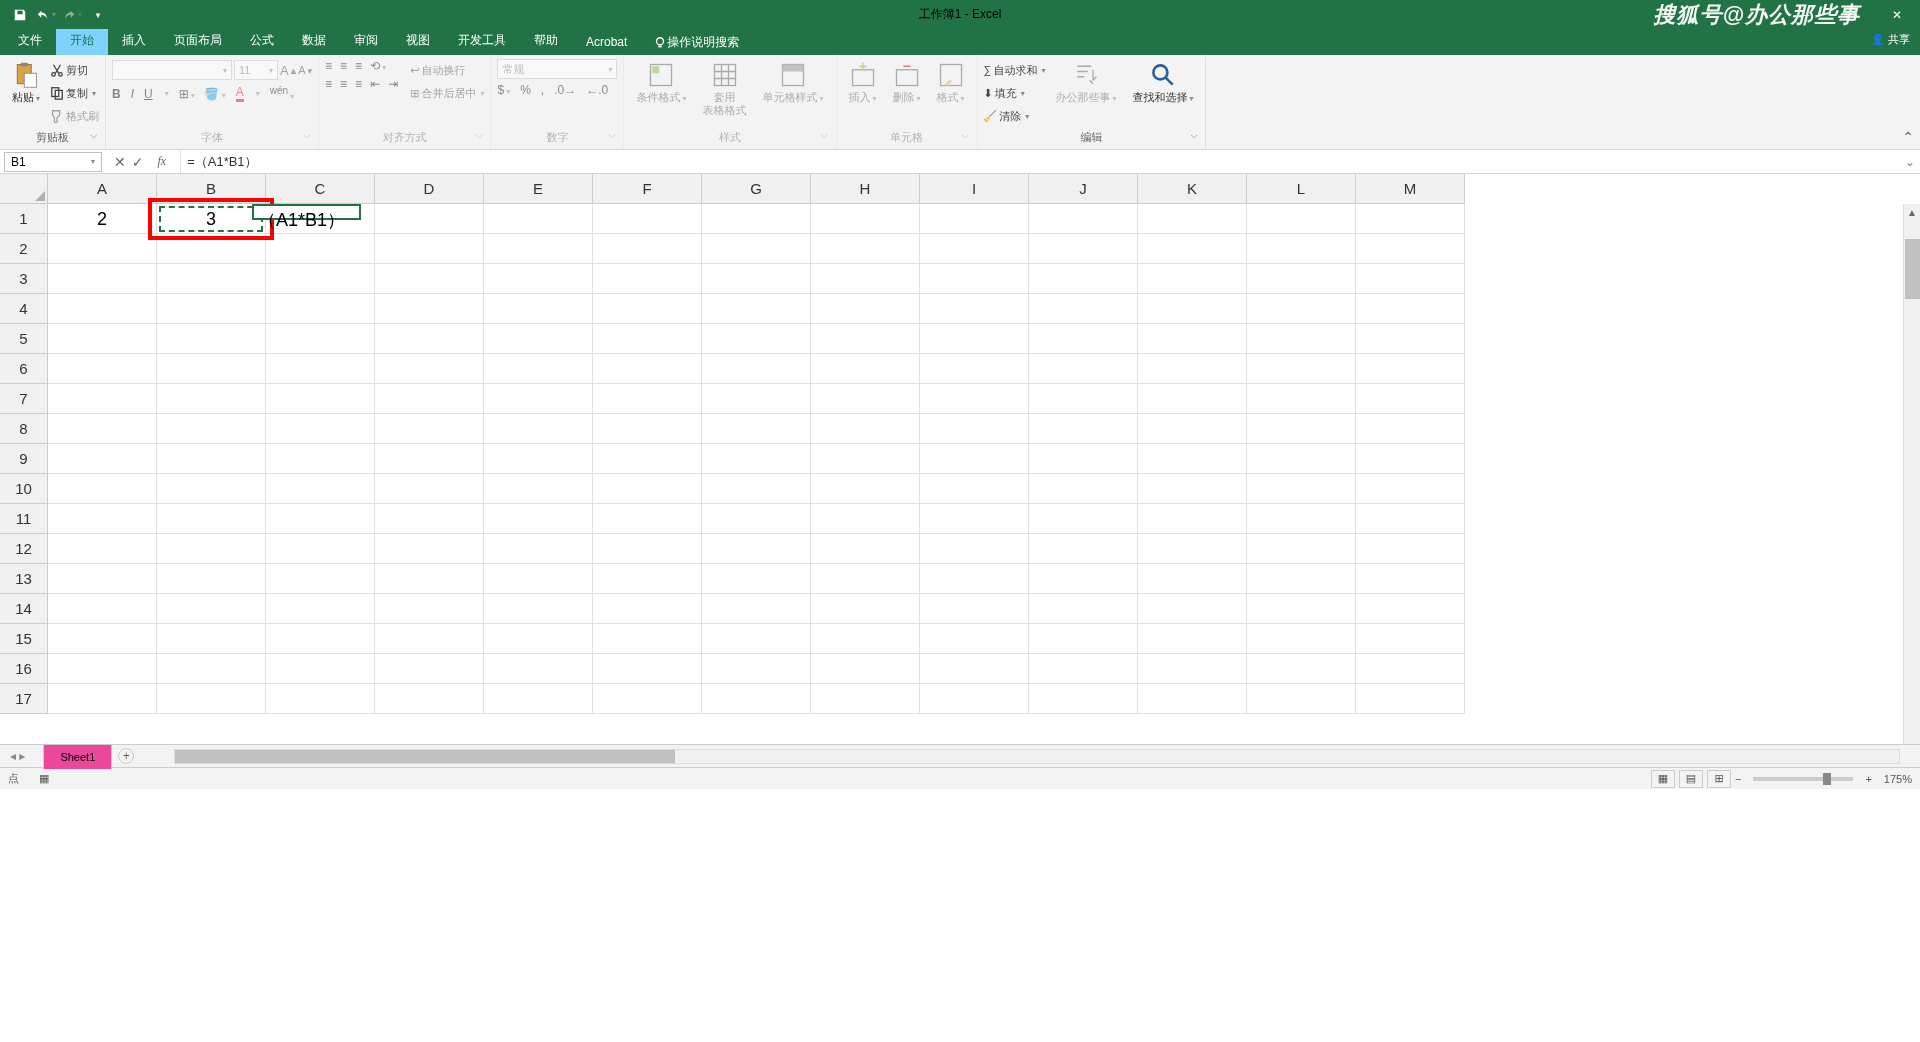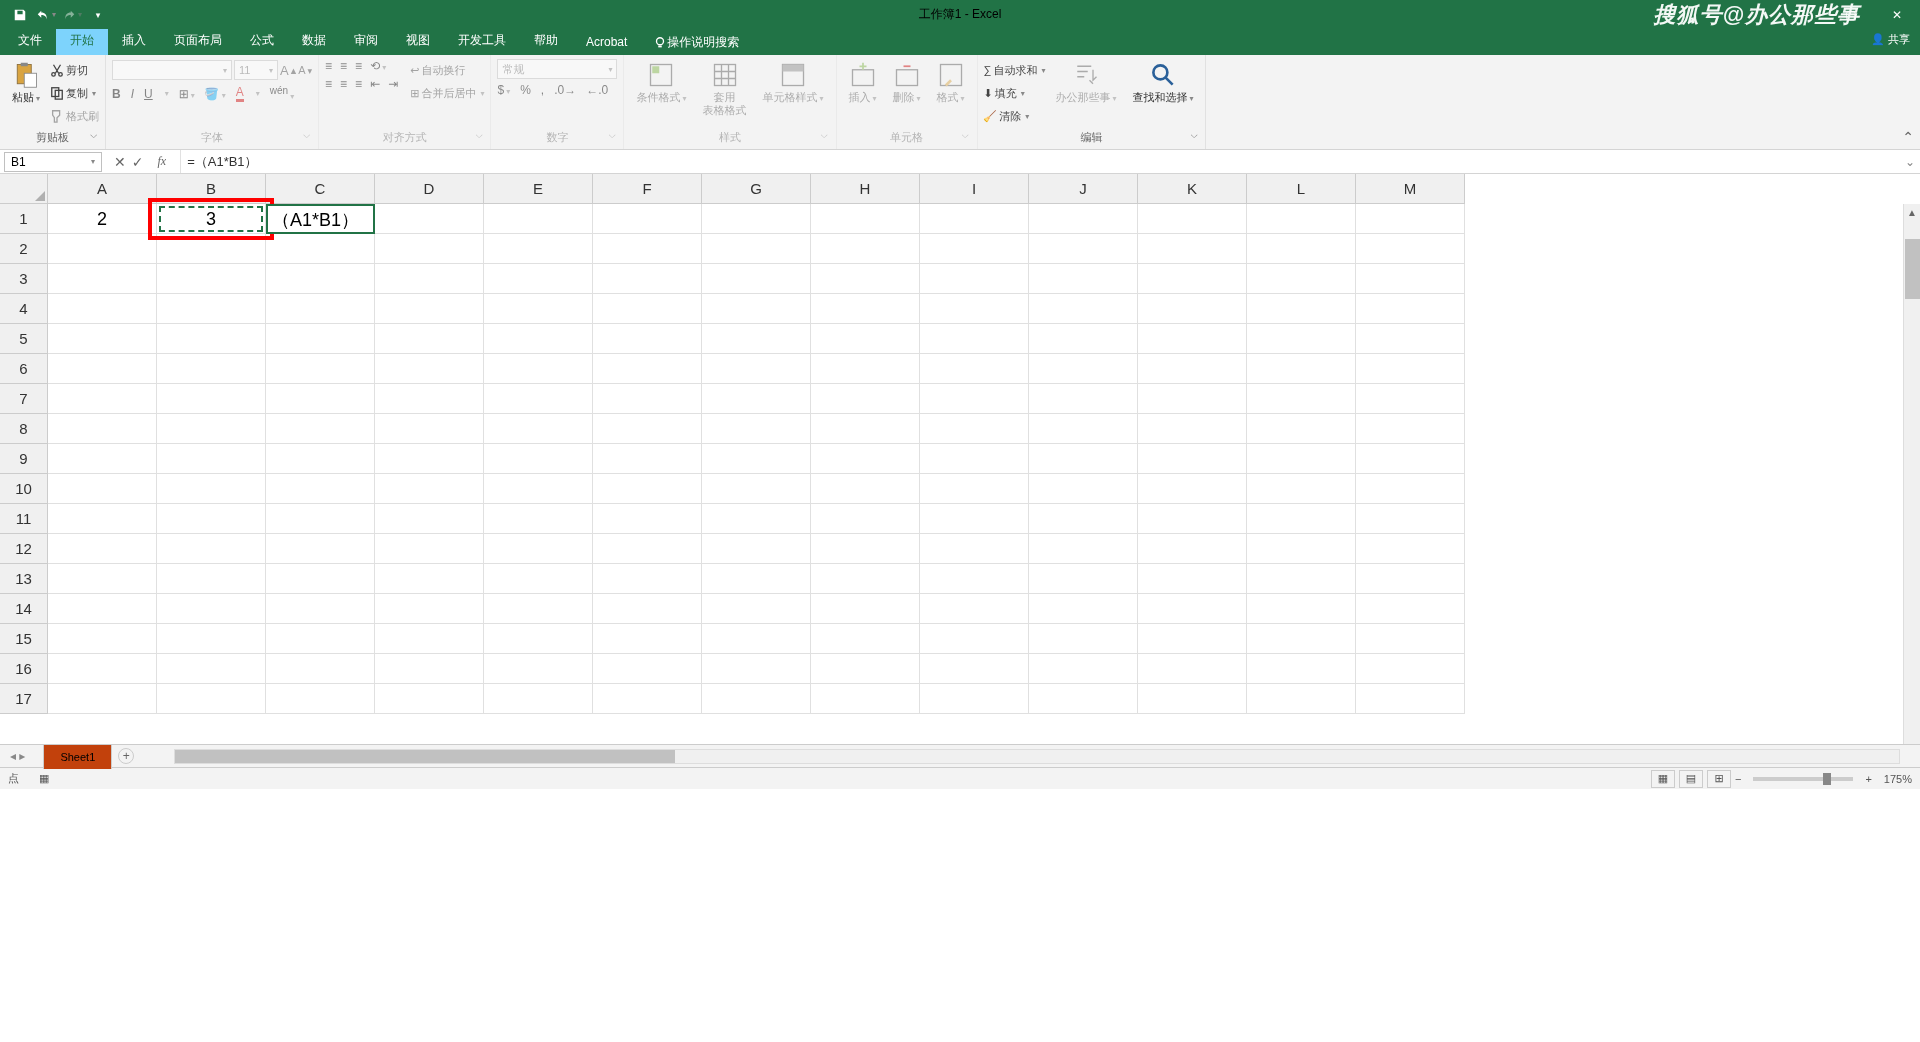--- a/index.html
+++ b/index.html
@@ -66,21 +66,21 @@
 .marching-ants { position: absolute; border: 2px dashed #217346; pointer-events: none; }
 .red-box { position: absolute; border: 4px solid #ff0000; pointer-events: none; }
 .edit-cell { position: absolute; border: 2px solid #217346; background: #fff; font-size: 18px; text-align: left; padding: 0 4px; line-height: 28px; }
 .scroll-v { position: absolute; right: 0; top: 30px; bottom: 0; width: 17px; background: #f0f0f0; border-left: 1px solid #ddd; }
 .scroll-v-thumb { background: #c1c1c1; width: 15px; margin: 1px; height: 60px; margin-top: 18px; }
 .scroll-v-arrow { height: 17px; text-align: center; color: #666; font-size: 10px; line-height: 17px; }
 
 
 .sheet-area { height: 23px; border-top: 1px solid #ccc; display: flex; align-items: center; background: #f3f3f3; position: relative; }
 .sheet-nav { display: flex; gap: 4px; padding: 0 10px; color: #888; }
-.sheet-tab { background: #c2410c; border: 1px solid #ccc; border-bottom: none; padding: 6px 16px; font-size: 11px; margin-left: 8px; cursor: pointer; }
+.sheet-tab { background: #ec4899; border: 1px solid #ccc; border-bottom: none; padding: 6px 16px; font-size: 11px; margin-left: 8px; cursor: pointer; }
 .new-sheet { margin-left: 6px; border: 1px solid #ccc; border-radius: 50%; width: 16px; height: 16px; text-align: center; line-height: 14px; color: #666; cursor: pointer; }
 .hscroll { flex: 1; height: 15px; background: #f0f0f0; margin: 0 20px 0 40px; border: 1px solid #ddd; position: relative; }
 .hscroll-thumb { background: #c1c1c1; height: 13px; width: 500px; }
 
 
 .status-bar { height: 22px; background: #f3f3f3; border-top: 1px solid #ccc; display: flex; align-items: center; padding: 0 8px; font-size: 11px; color: #555; }
 .status-right { margin-left: auto; display: flex; align-items: center; gap: 4px; }
 .view-btn { width: 24px; height: 18px; border: 1px solid #ccc; display: flex; align-items: center; justify-content: center; cursor: pointer; }
 .zoom-slider { width: 100px; height: 4px; background: #ccc; margin: 0 8px; position: relative; }
 .zoom-thumb { width: 8px; height: 12px; background: #888; position: absolute; left: 70px; top: -4px; }
@@ -646,21 +646,21 @@
           <div class="cell"></div>
           <div class="cell"></div>
           <div class="cell"></div>
           <div class="cell"></div>
         </div>
 
       <div class="marching-ants" style="left:111px;top:2px;width:104px;height:26px"></div>
 
       <div class="red-box" style="left:100px;top:-6px;width:126px;height:42px"></div>
 
-      <div class="edit-cell" style="left:218px;top:0;width:109px;height:30px">（A1*B1）</div>
+      <div class="edit-cell" style="left:204px;top:0;width:109px;height:16px">（A1*B1）</div>
     </div>
   </div>
   <div class="scroll-v">
     <div class="scroll-v-arrow">▲</div>
     <div class="scroll-v-thumb"></div>
   </div>
 </div>
 
 <div class="sheet-area">
   <div class="sheet-nav">◂ ▸</div>

